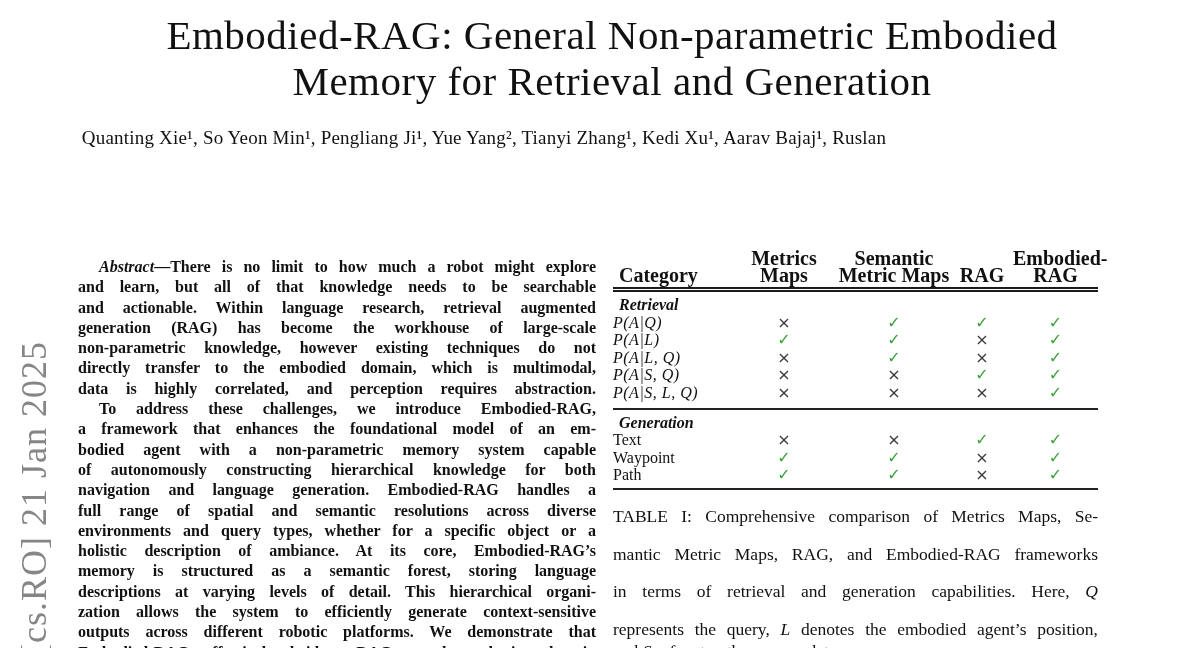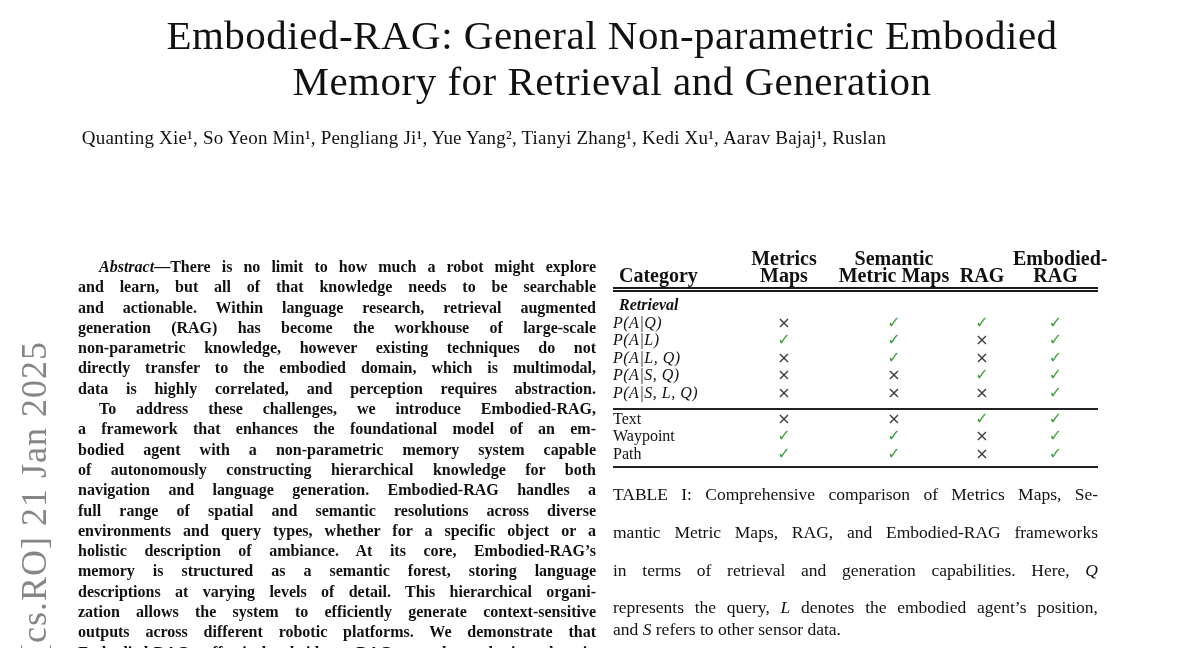--- a/index.html
+++ b/index.html
@@ -187,20 +187,23 @@
           <td class="mark green">✓</td>
           <td class="mark green">✓</td>
         </tr>
         <tr class="rule-after">
           <td class="rowlab mathlab">P(A|S, L, Q)</td>
           <td class="mark">×</td>
           <td class="mark">×</td>
           <td class="mark">×</td>
           <td class="mark green">✓</td>
         </tr>
+        <tr class="section">
+            <td colspan="5">Generation</td>
+          </tr>
         <tr>
           <td class="rowlab">Text</td>
           <td class="mark">×</td>
           <td class="mark">×</td>
           <td class="mark green">✓</td>
           <td class="mark green">✓</td>
         </tr>
         <tr>
           <td class="rowlab">Waypoint</td>
           <td class="mark green">✓</td>

